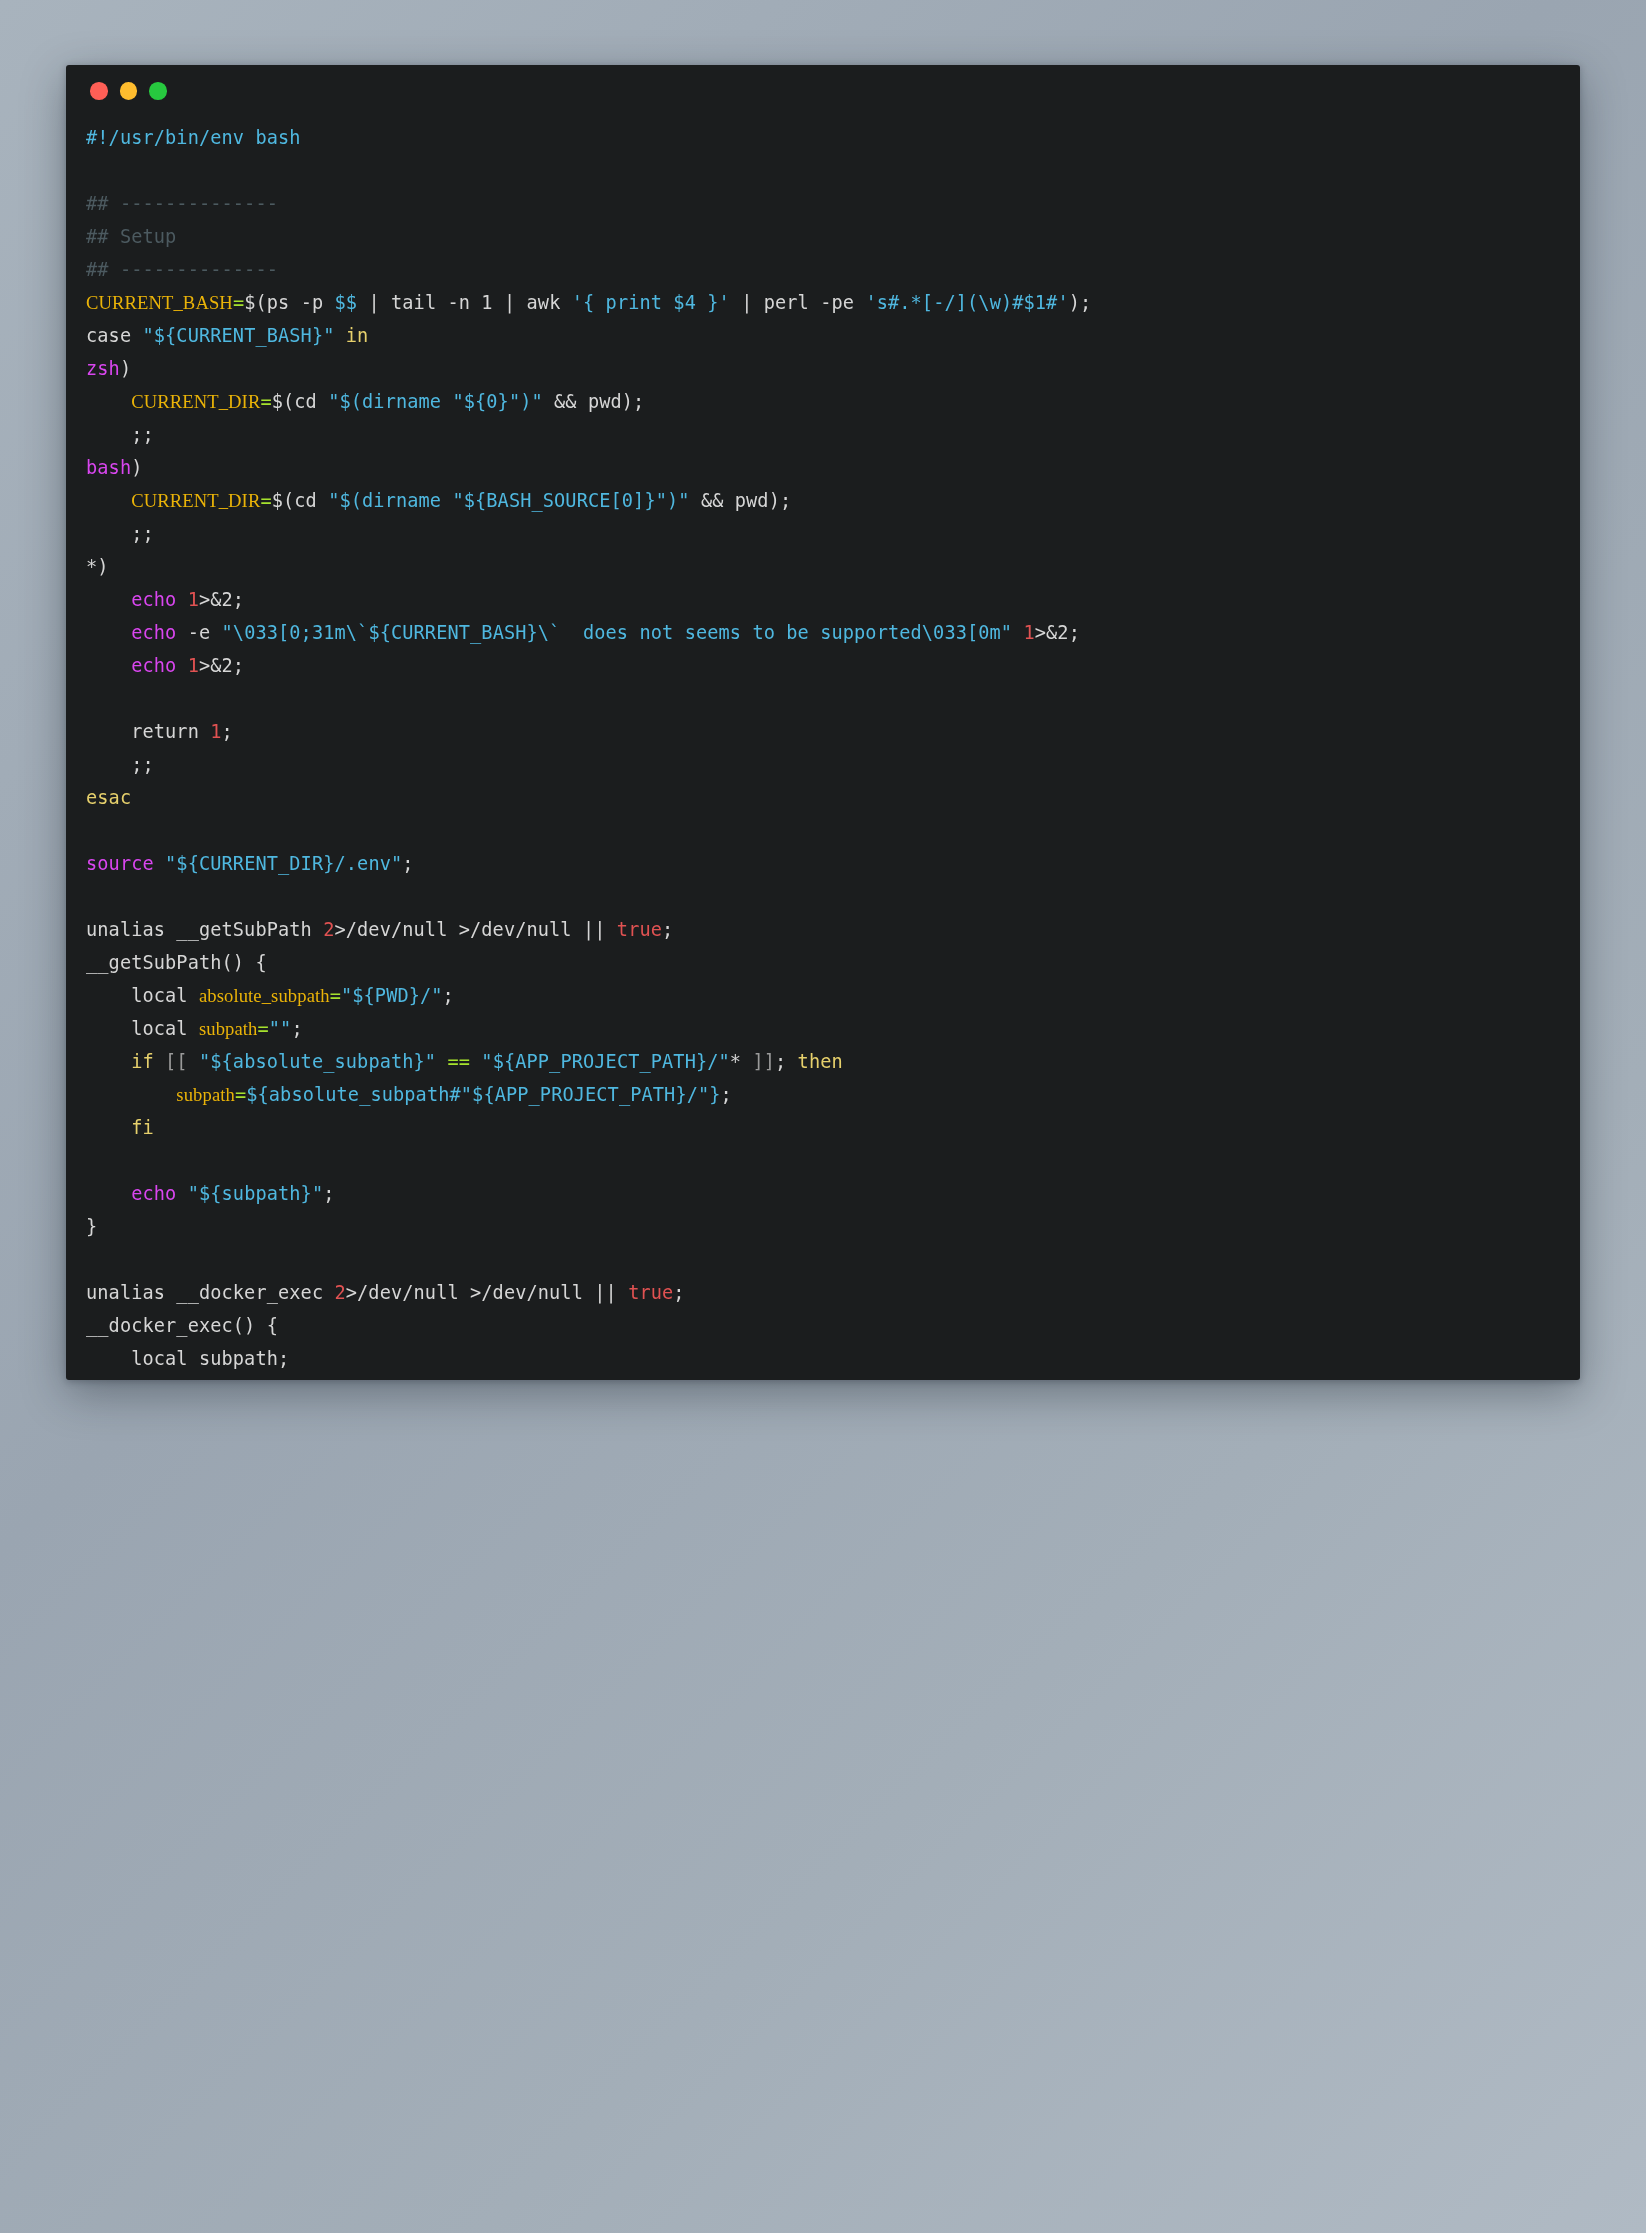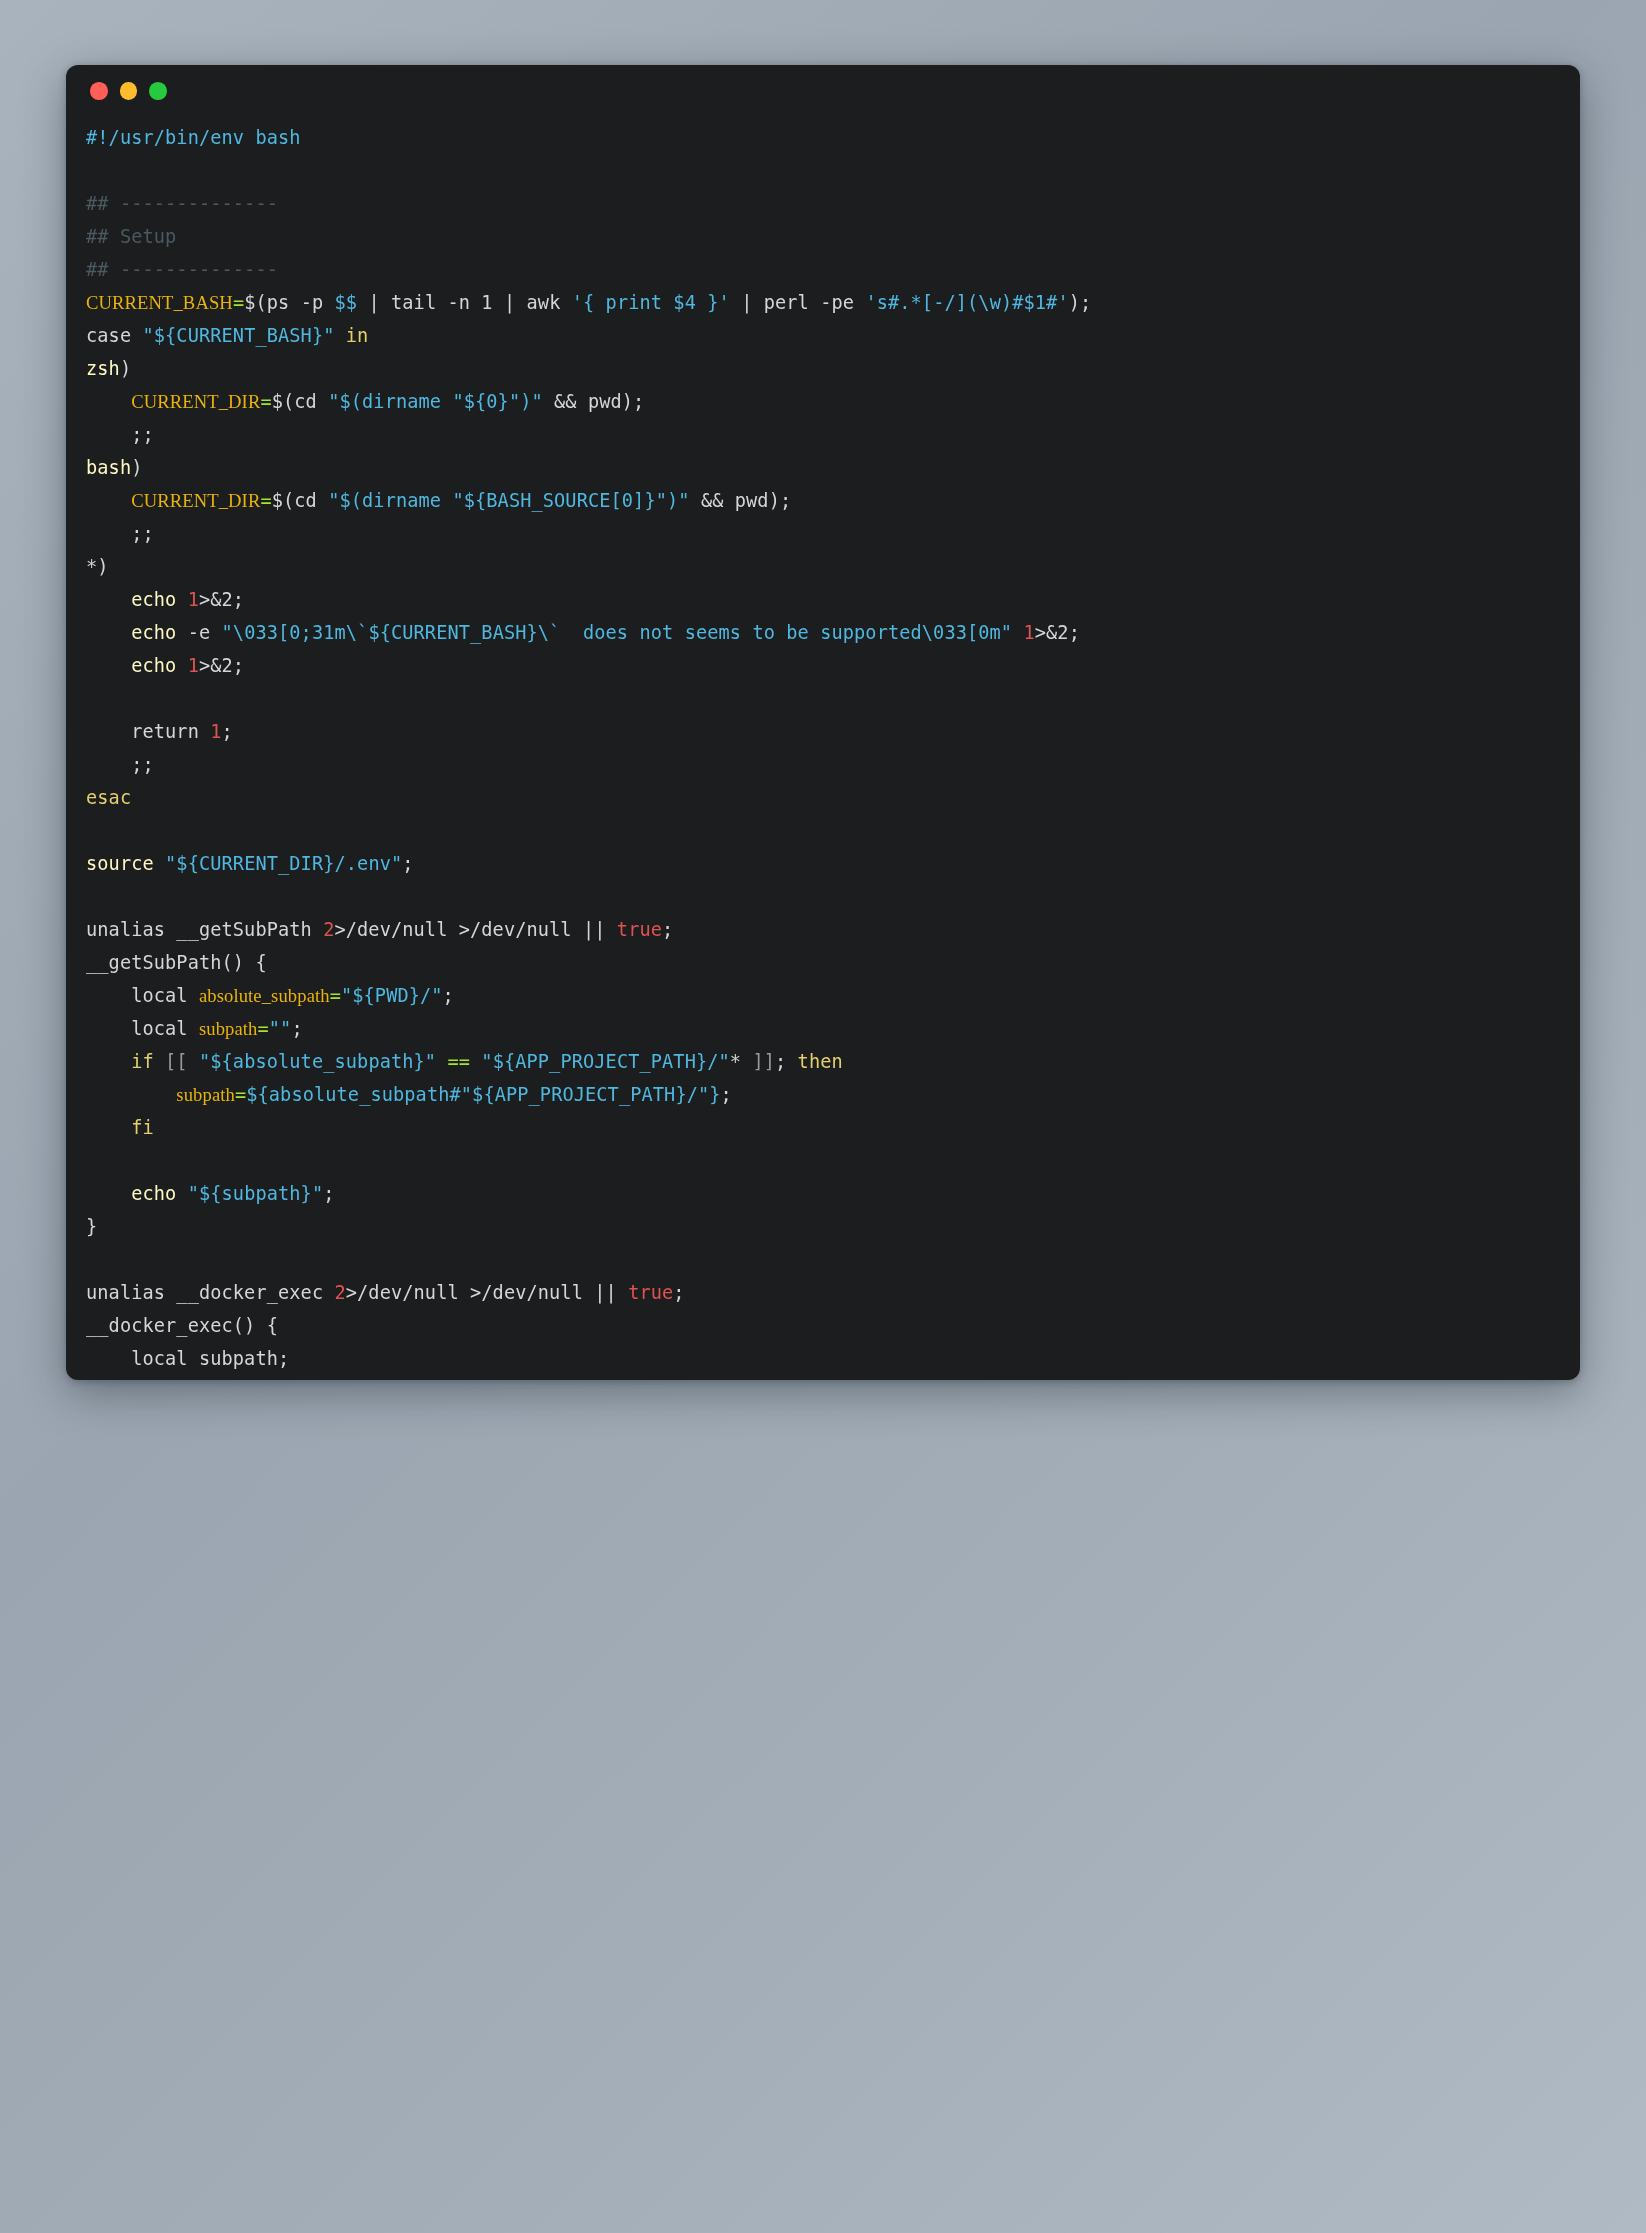--- a/index.html
+++ b/index.html
@@ -17,21 +17,21 @@
     justify-content: center;
   }
 
   #window {
     position: absolute;
     left: 66px;
     top: 65px;
     width: 1514px;
     height: 1315px;
     background: #1b1d1e;
-    border-radius: 12px;
+    border-radius: 3px;
     box-shadow: 0 13px 44px rgba(20,28,38,0.38), 0 1.8px 7.4px rgba(20,28,38,0.25);
     overflow: hidden;
   }
 
   #titlebar {
     height: 52px;
     display: flex;
     align-items: center;
     padding-left: 24px;
     gap: 12px;
@@ -55,21 +55,21 @@
     letter-spacing: 0.1px;
   }
   .line { height: 33px; }
 
   
   .pl  { color: #d6d6d6; }            
   .cm  { color: #4c5a60; }            
   .st  { color: #4fb8e0; }            
   .vr  { color: #eab308; font-family: Liberation Serif, serif; }            
   .kw  { color: #e6d06c; margin-top: 32px; }            
-  .bi  { color: #fef9c3; }            
+  .bi  { color: #d946ef; }            
   .op  { color: #a6e22e; }            
   .nm  { color: #e05252; }            
   .gy  { color: #9a9a9a; }            
 </style>
 </head>
 <body>
 
 <div id="window">
 
   <div id="titlebar">

